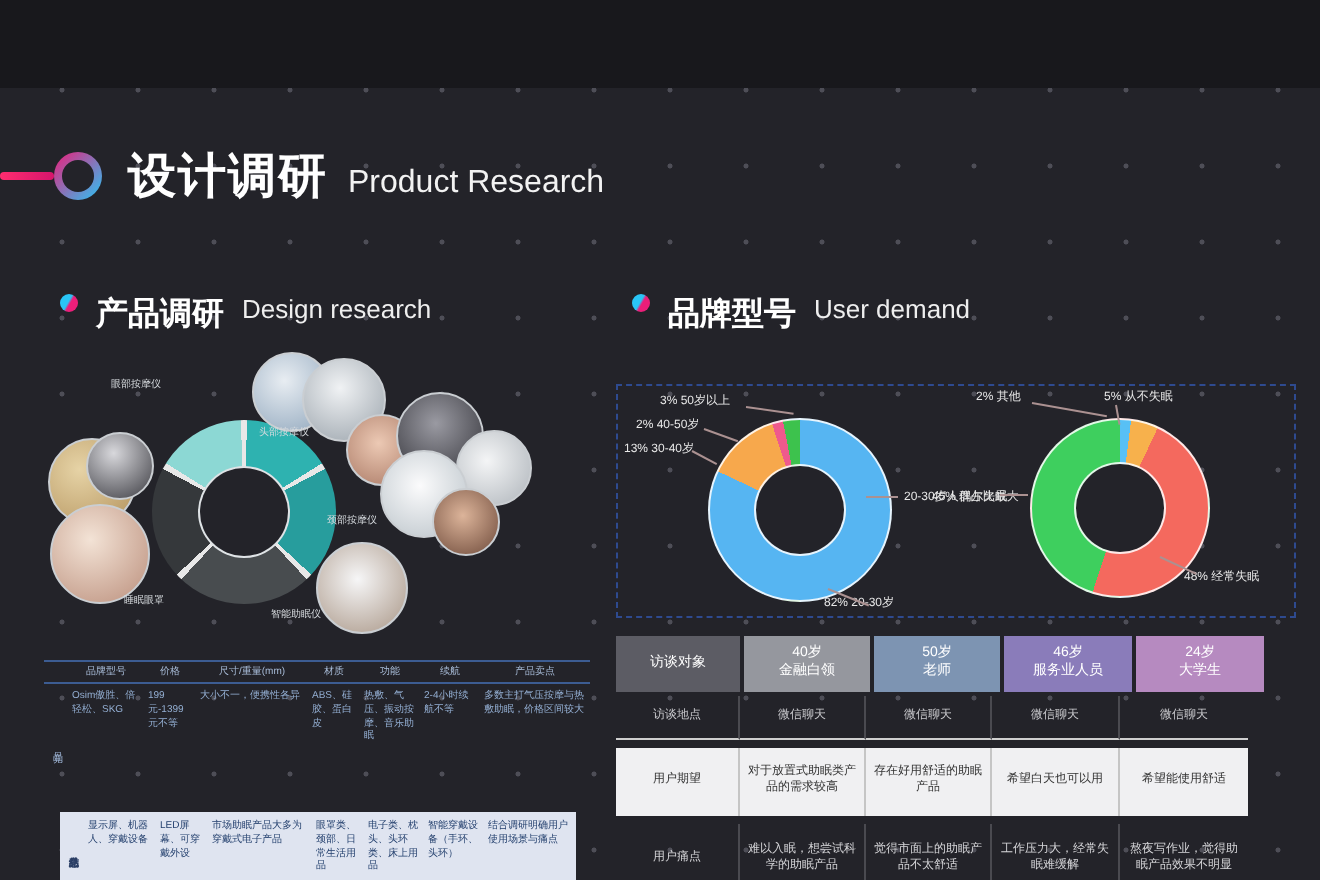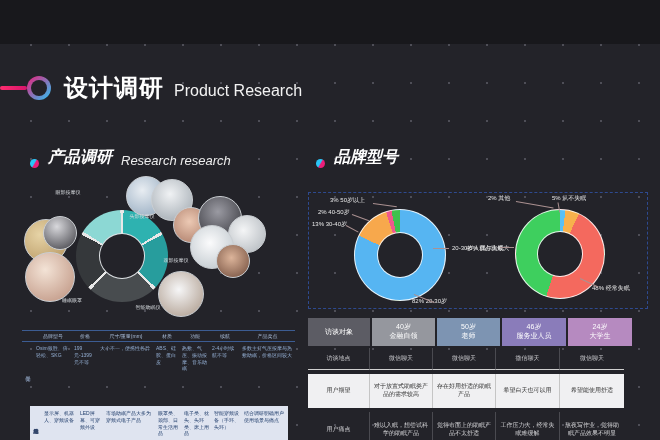--- a/index.html
+++ b/index.html
@@ -13,21 +13,21 @@
   
   .hline{position:absolute;left:0;top:42px;width:27px;height:4px;border-radius:2px;
     background:linear-gradient(90deg,#ff2d6f,#d6156c);}
   .ring{position:absolute;left:27px;top:32px;width:24px;height:24px;border-radius:50%;
     background:linear-gradient(135deg,#ec1e79,#29c5f6);}
   .ring::after{content:'';position:absolute;inset:4px;border-radius:50%;background:#232329;}
   .titlerow{position:absolute;left:64px;top:28px;display:flex;align-items:baseline;gap:10px;}
   .title-zh{font-size:24px;font-weight:bold;letter-spacing:1px;}
   .title-en{font-size:16px;color:#f2f2f2;}
   
-  .secrow{position:absolute;display:flex;align-items:flex-end;gap:9px;font-style:italic;}
+  .secrow{position:absolute;display:flex;align-items:flex-start;gap:9px;}
   .sec-left{left:30px;top:103px;}
   .sec-right{left:316px;top:103px;}
   .bullet{width:9px;height:9px;border-radius:50%;
     background:linear-gradient(120deg,#29c5f6 45%,#ec1e79 55%);flex:0 0 auto;}
   .sec-zh{font-size:16px;font-weight:bold;}
   .sec-en{font-size:13px;color:#eee;}
   
   .wheel{position:absolute;left:76px;top:166px;width:92px;height:92px;border-radius:50%;}
   .wheel::after{content:'';position:absolute;inset:24px;border-radius:50%;background:#232329;
     box-shadow:0 0 0 1px #dfe3e6;}
@@ -86,25 +86,26 @@
   <div class="hline"></div>
   <div class="ring"></div>
   <div class="titlerow">
     <span class="title-zh">设计调研</span>
     <span class="title-en">Product Research</span>
   </div>
 
   <div class="secrow sec-left">
     <span class="bullet"></span>
     <span class="sec-zh">产品调研</span>
-    <span class="sec-en">Research research</span>
+    <span class="sec-en">Design research</span>
   </div>
   <div class="secrow sec-right">
     <span class="bullet"></span>
     <span class="sec-zh">品牌型号</span>
+    <span class="sec-en">User demand</span>
   </div>
 
   <div class="wheel" style="background: conic-gradient(rgb(232, 232, 232) 0deg, rgb(232, 232, 232) 2deg, rgb(46, 178, 176) 2deg, rgb(46, 178, 176) 58deg, rgb(232, 232, 232) 58deg, rgb(232, 232, 232) 60deg, rgb(232, 232, 232) 60deg, rgb(232, 232, 232) 62deg, rgb(39, 157, 157) 62deg, rgb(39, 157, 157) 133deg, rgb(232, 232, 232) 133deg, rgb(232, 232, 232) 135deg, rgb(232, 232, 232) 135deg, rgb(232, 232, 232) 137deg, rgb(72, 76, 79) 137deg, rgb(72, 76, 79) 223deg, rgb(232, 232, 232) 223deg, rgb(232, 232, 232) 225deg, rgb(232, 232, 232) 225deg, rgb(232, 232, 232) 227deg, rgb(53, 56, 59) 227deg, rgb(53, 56, 59) 298deg, rgb(232, 232, 232) 298deg, rgb(232, 232, 232) 300deg, rgb(232, 232, 232) 300deg, rgb(232, 232, 232) 302deg, rgb(140, 216, 212) 302deg, rgb(140, 216, 212) 358deg, rgb(232, 232, 232) 358deg, rgb(232, 232, 232) 360deg);"></div>
 
   <div class="photo" style="left:24px;top:175px;width:44px;height:44px;background:radial-gradient(circle at 35% 35%,#e6d3a6,#b3925c);"></div>
   <div class="photo" style="left:43px;top:172px;width:34px;height:34px;background:radial-gradient(circle at 40% 30%,#d8d8dc,#3c3c42);"></div>
   <div class="photo" style="left:126px;top:132px;width:40px;height:40px;background:radial-gradient(circle at 40% 35%,#e8edf2,#8fa6bc);"></div>
   <div class="photo" style="left:151px;top:135px;width:42px;height:42px;background:radial-gradient(circle at 45% 35%,#f0f2f4,#9aa3ab);"></div>
   <div class="photo" style="left:173px;top:163px;width:36px;height:36px;background:radial-gradient(circle at 45% 40%,#ecc9b4,#a87763);"></div>
   <div class="photo" style="left:198px;top:152px;width:44px;height:44px;background:radial-gradient(circle at 45% 35%,#9a9aa2,#2e2e34);"></div>

